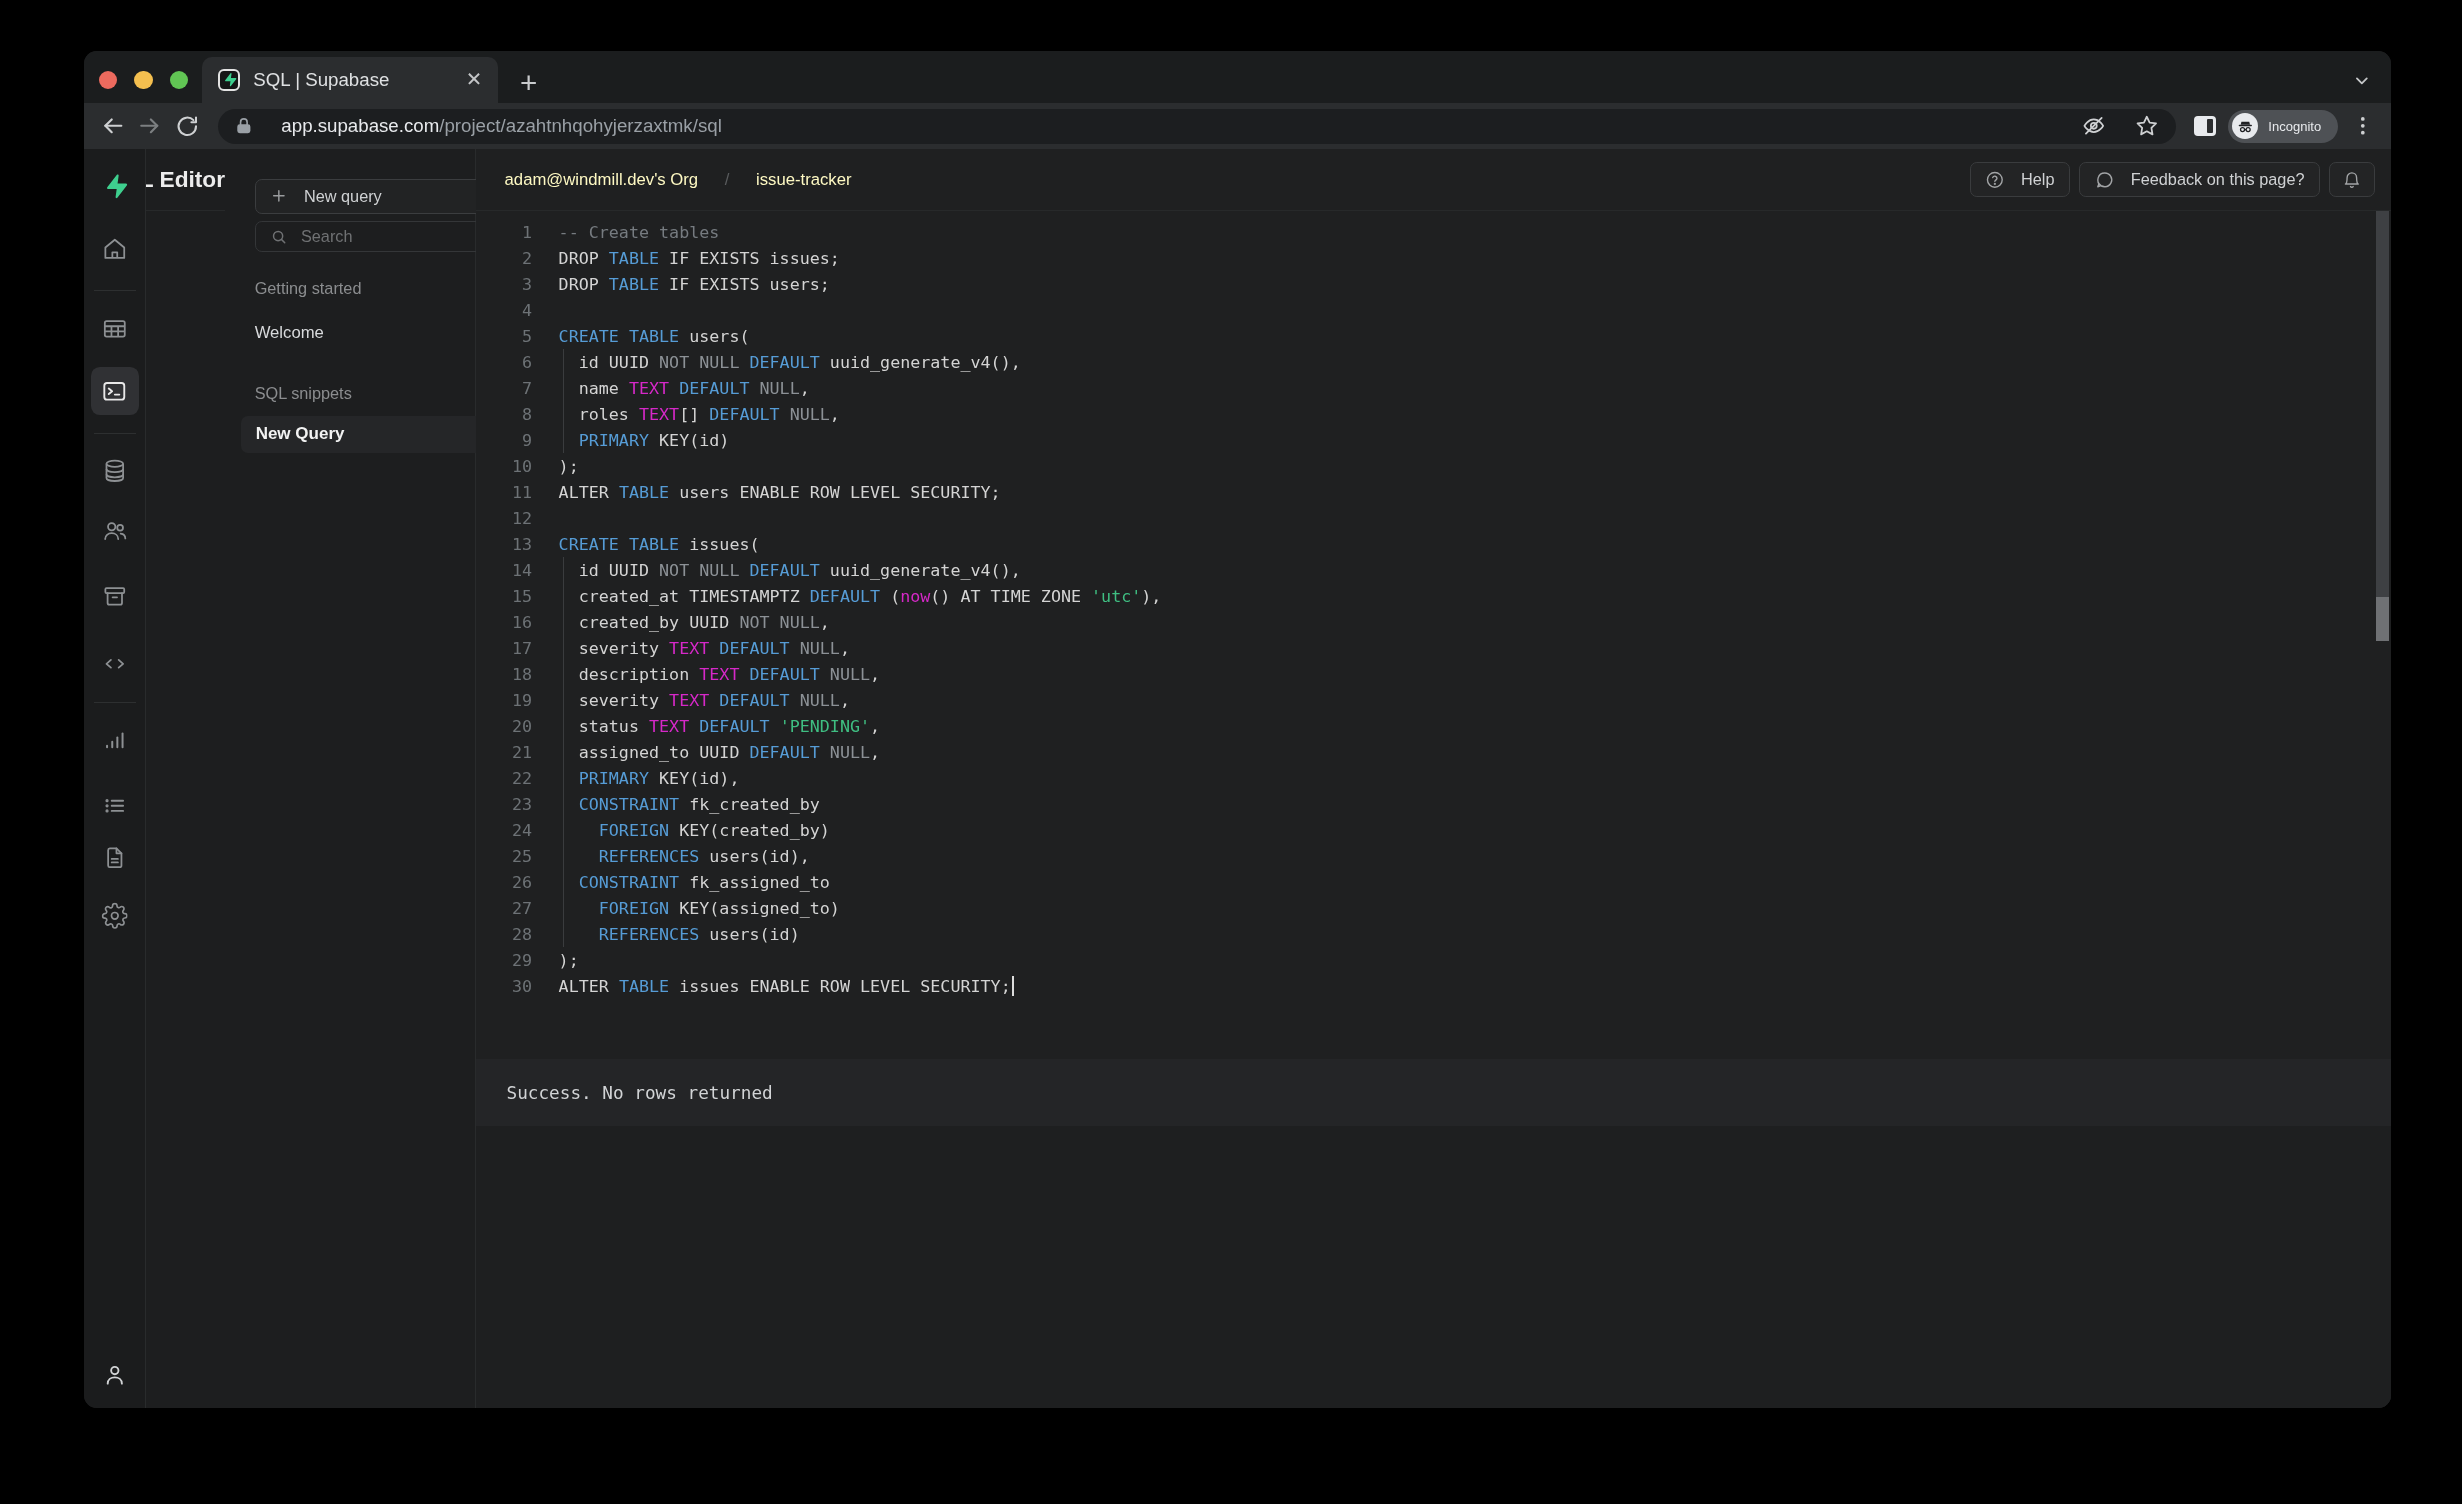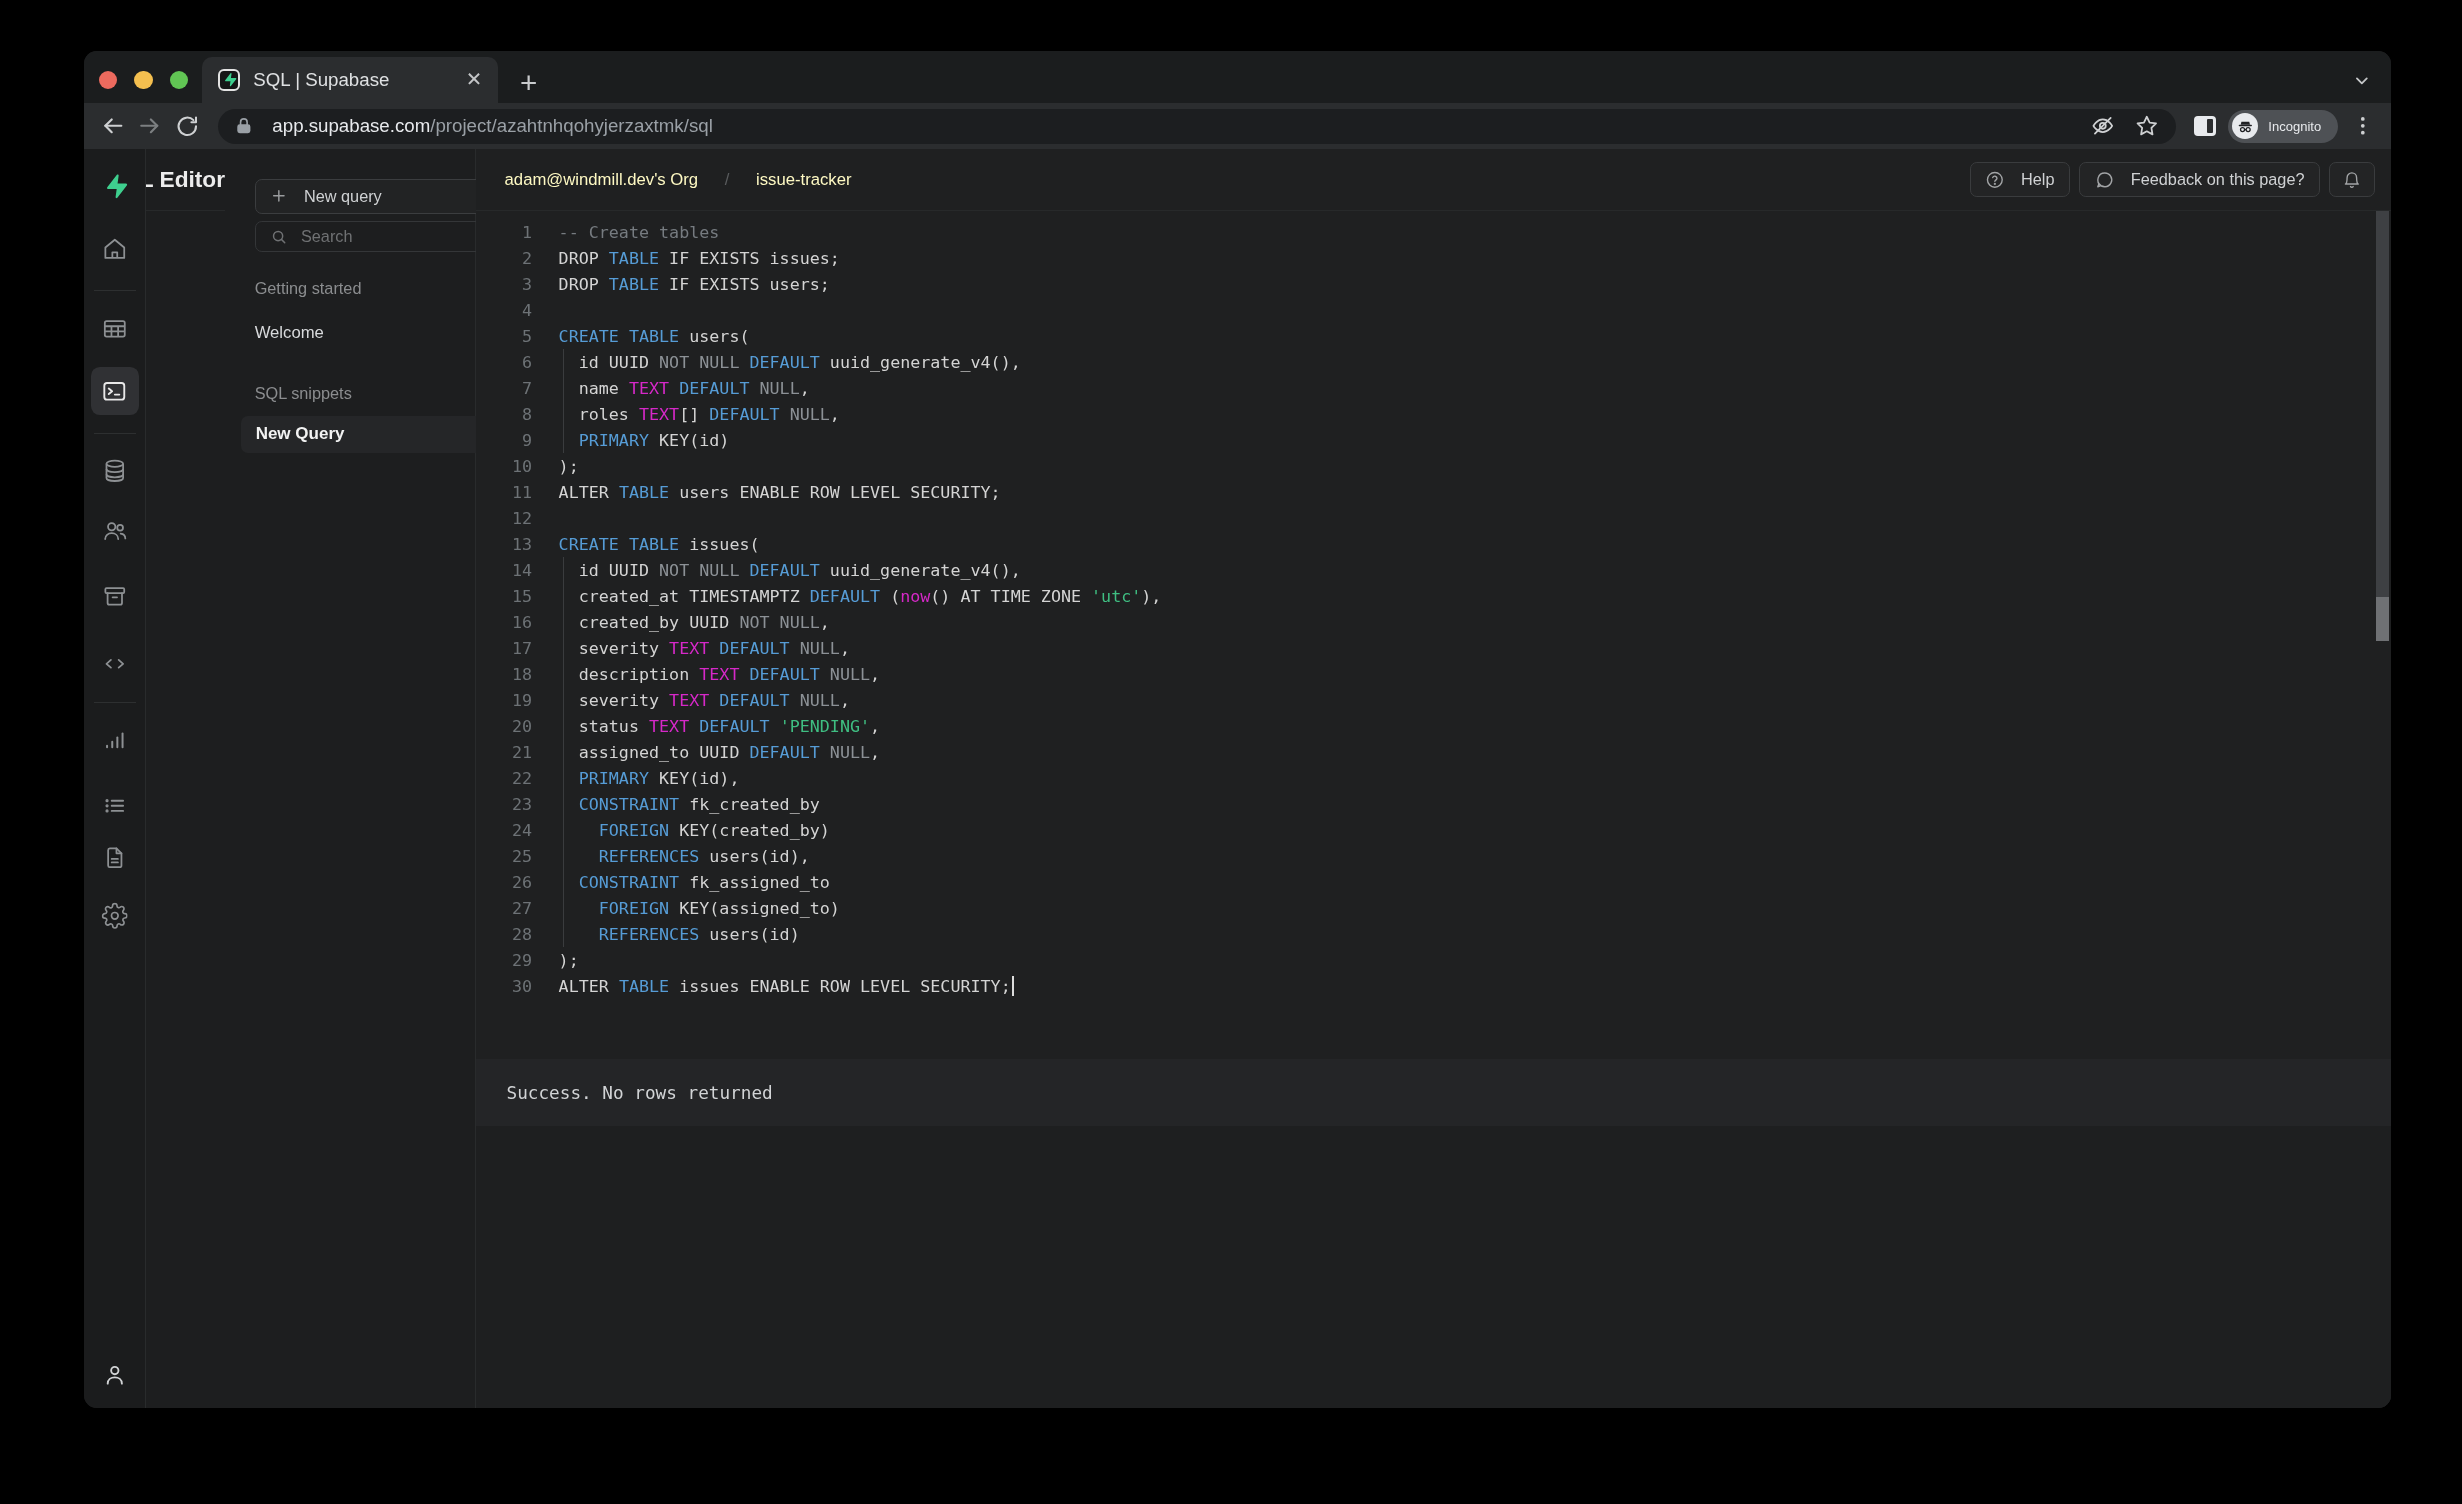--- a/index.html
+++ b/index.html
@@ -22,21 +22,21 @@
   .tab-title { color:#dfe1e3; font-size:18.7px; flex:1; white-space:nowrap; }
   .icon-btn { background:none; border:none; color:#c3c5c7; display:flex; align-items:center; justify-content:center; cursor:default; }
   .tab-close { font-size:19.7px; }
   .newtab { position:absolute; left:436px; top:14.8px; font-size:29.6px; font-weight:300; color:#c9cbcd; }
   .strip-chev { position:absolute; right:19.7px; top:19.7px; }
 
   .toolbar { height:46px; background:#2b2d2f; display:flex; align-items:center; padding:0 15.8px; gap:11.8px; flex:none; }
   .nav-ic { width:25.6px; height:25.6px; color:#ced0d2; }
   .nav-ic.disabled { color:#7c7f81; }
   .urlbar { flex:1; height:35px; background:#1c1e20; border-radius:17.7px; display:flex; align-items:center;
-    padding:0 15.8px; margin:0 5.9px; gap:19px; min-width:0; }
+    padding:0 15.8px; margin:0 5.9px; gap:28px; min-width:0; }
   .url-text { font-size:18.7px; white-space:nowrap; overflow:hidden; flex:1; }
   .url-host { color:#e8eaed; } .url-path { color:#9aa0a6; }
   .incog { height:33px; background:#4e5155; border-radius:16.7px; display:flex; align-items:center; gap:9.9px; padding:0 16.7px 0 3.9px; flex:none; }
   .incog-avatar { width:26.6px; height:26.6px; border-radius:50%; background:#e8eaed; display:flex; align-items:center; justify-content:center; }
   .incog-label { color:#e8eaed; font-size:13px; }
   .sidepanel { width:22.7px; height:20.7px; background:#e8eaed; border-radius:3.9px; position:relative; }
   .sidepanel::after { content:""; position:absolute; right:3px; top:3px; width:5.9px; height:14.8px; background:#2b2d2f; border-radius:1px; }
 
   
   .app { flex:1; display:flex; min-height:0; }

